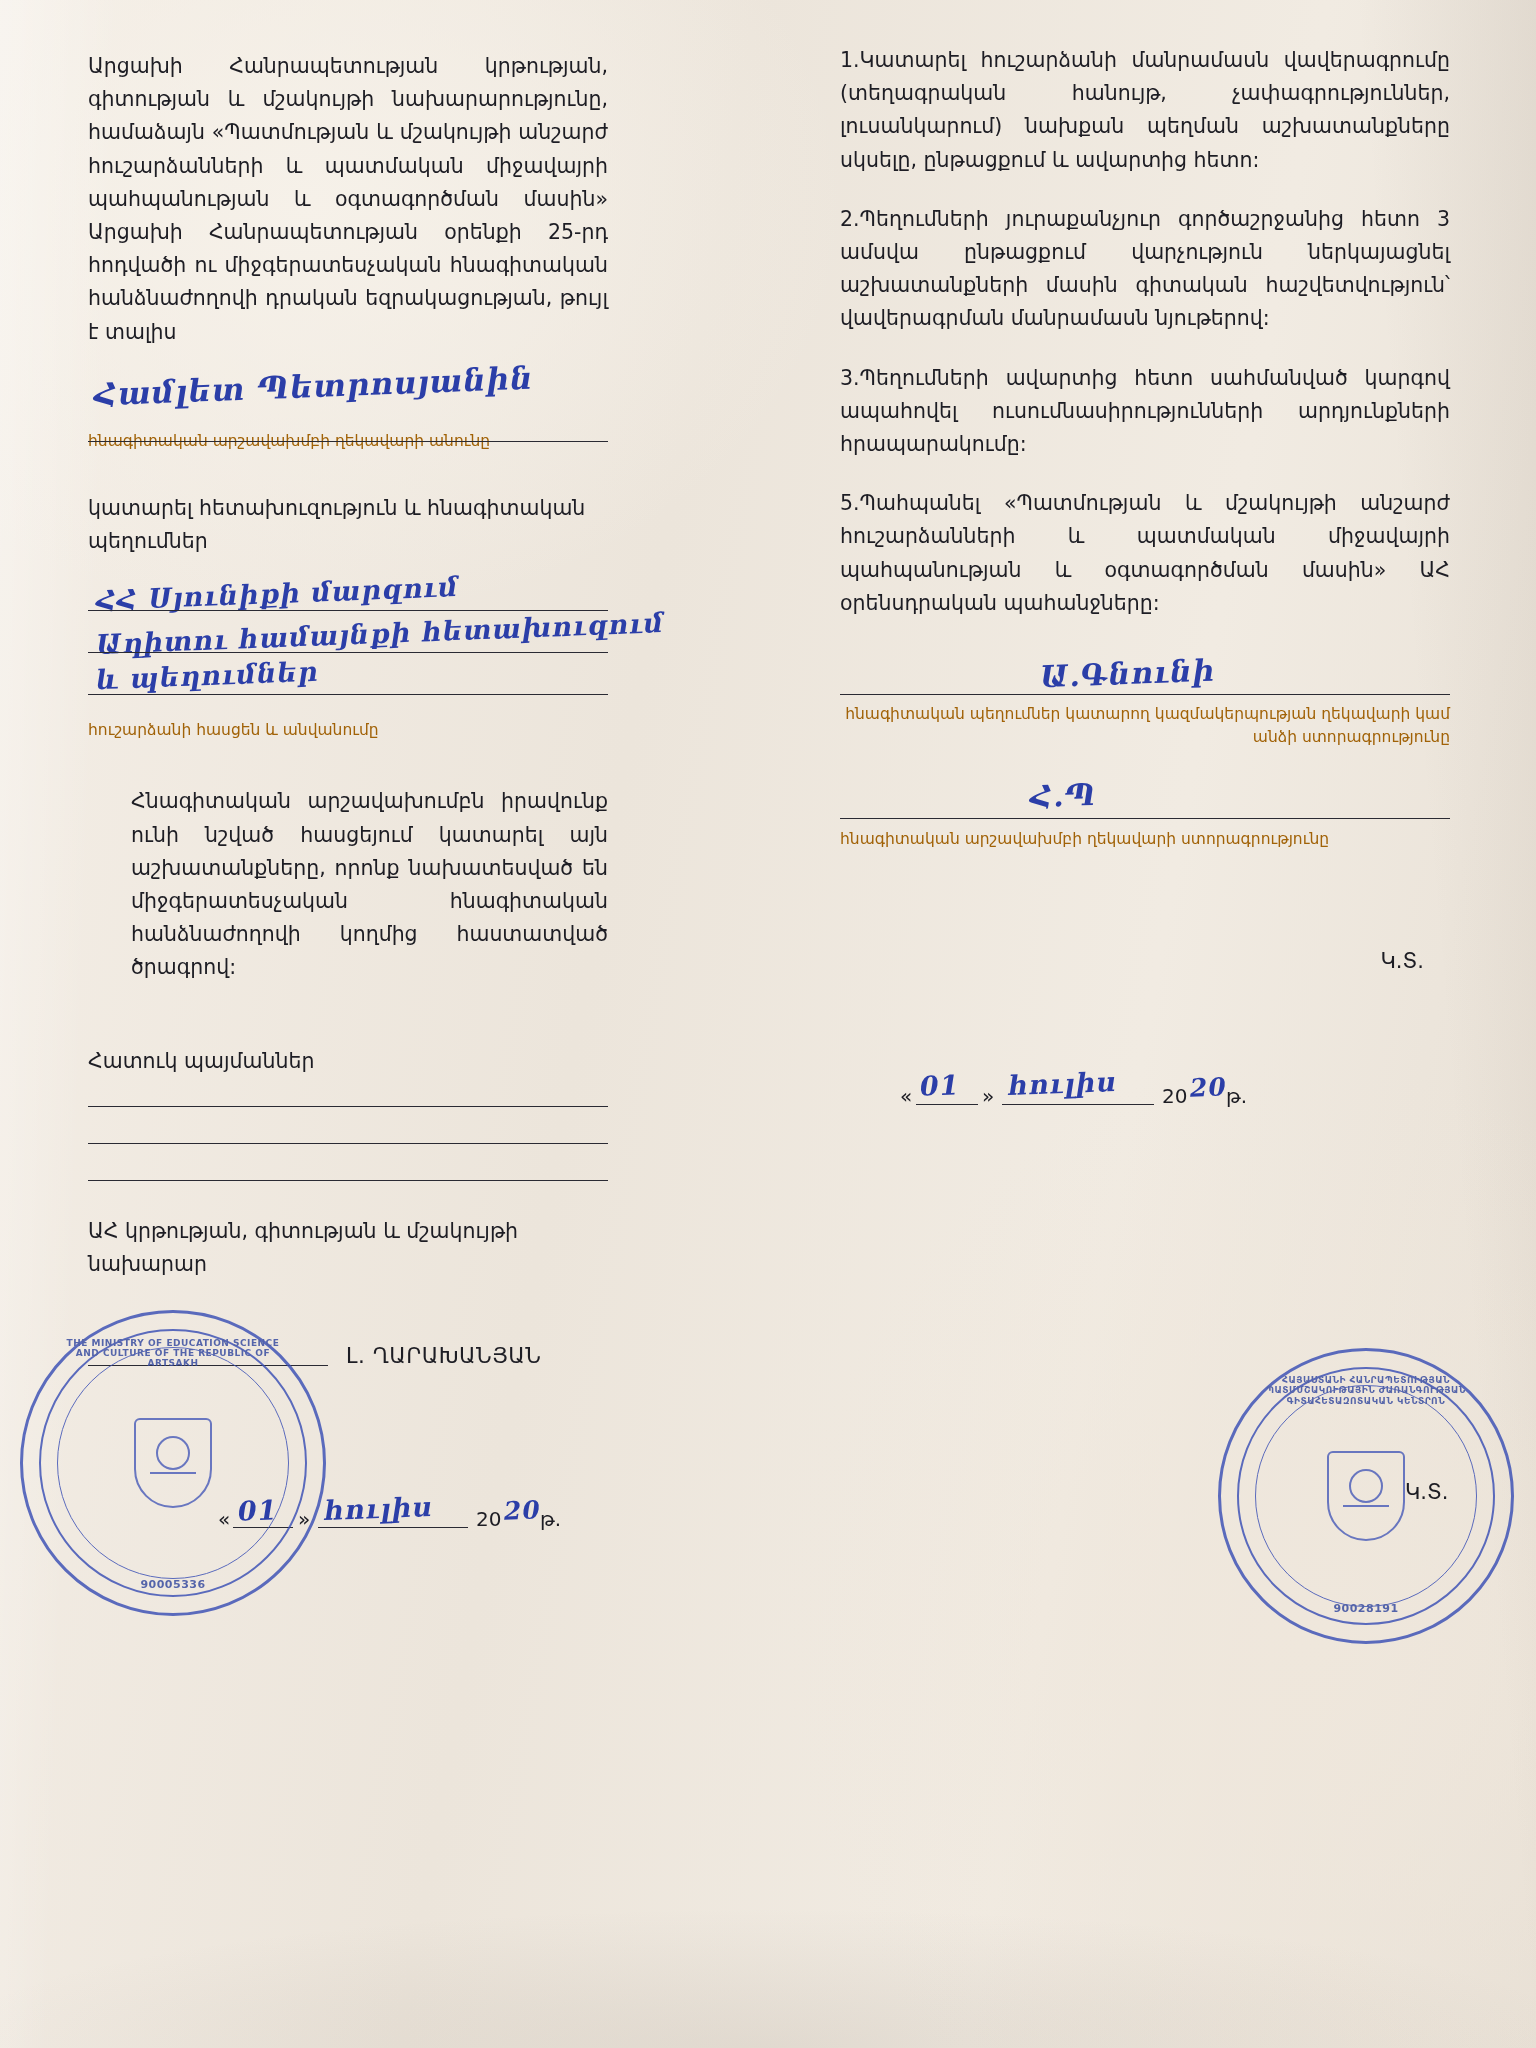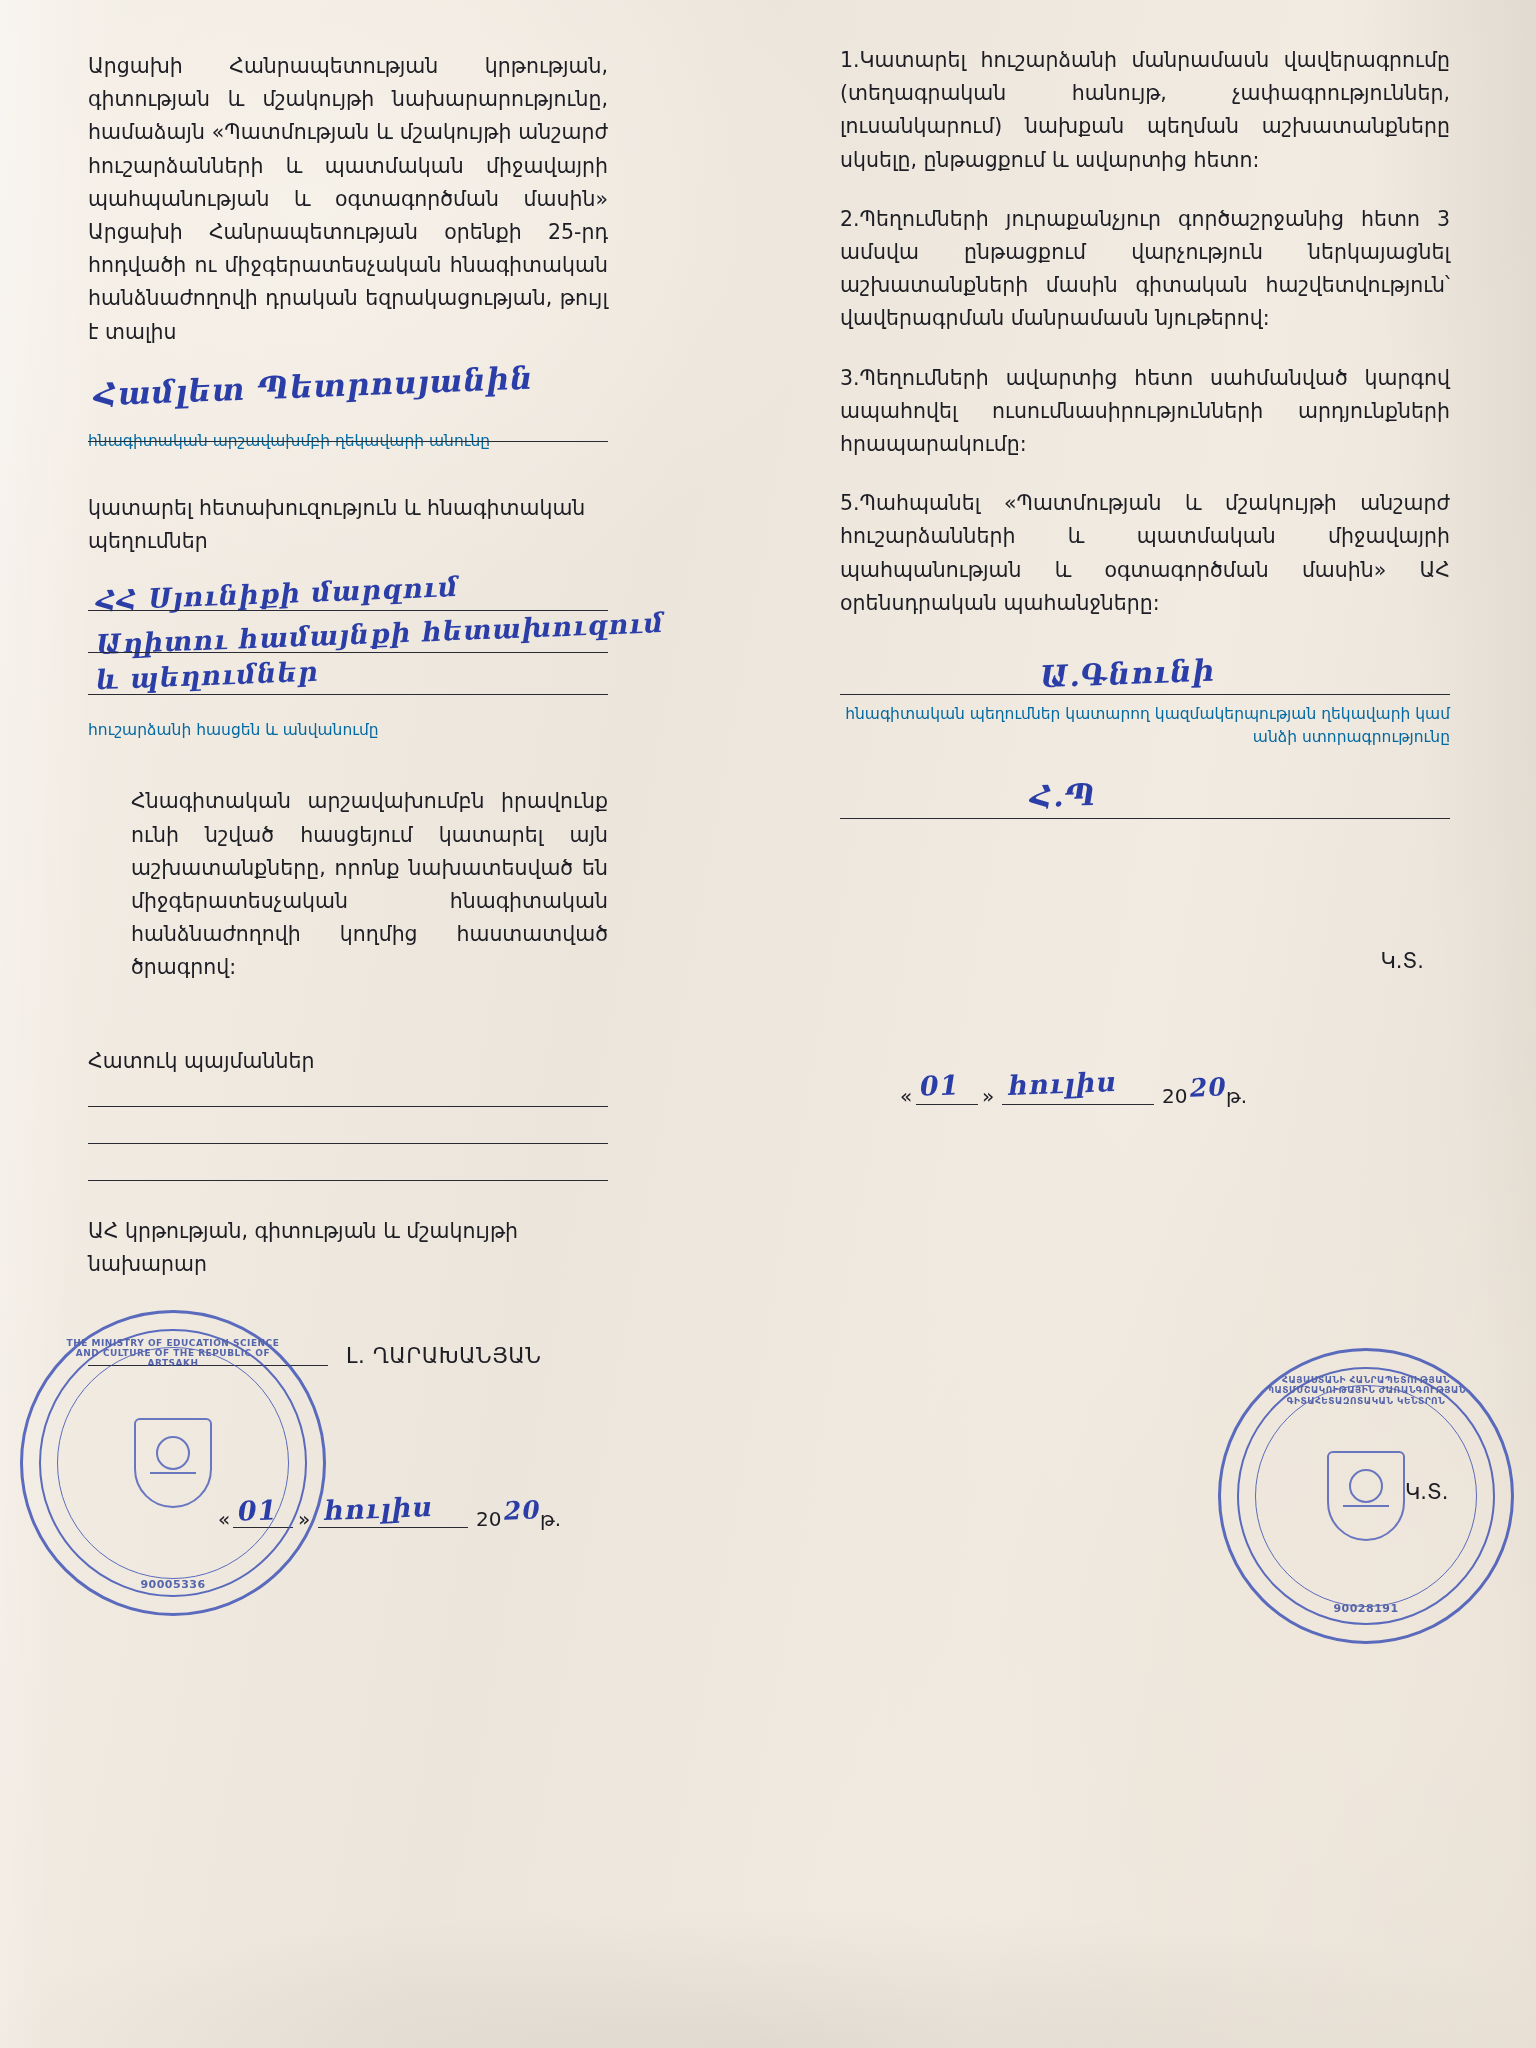--- a/index.html
+++ b/index.html
@@ -35,21 +35,21 @@
   .left{left:88px;width:520px;}
   .right{left:840px;width:610px;}
   p{margin:0 0 0 0;}
   .just{text-align:justify;text-align-last:left;}
   .title{
     text-align:center;font-size:25px;line-height:1.5;
     margin-top:50px;letter-spacing:.2px;
   }
   .para{margin-top:26px;text-align:justify;text-align-last:left;}
   .plain{margin-top:26px;}
-  .caption{font-size:15.5px;color:#0369a1;margin-top:3px;}
+  .caption{font-size:15.5px;color:#a16207;margin-top:3px;}
   .rule{
     border-bottom:1.6px solid #2a2a33;
     height:0;margin-top:30px;
   }
   .rule.w520{width:520px;}
   .sig-block{position:relative;}
   
   .hand{
     font-family:"DejaVu Serif","Liberation Serif",serif;
     font-style:italic;
@@ -170,20 +170,21 @@
 
   <div style="position:relative;height:96px;margin-top:40px;">
     <div class="hand" style="left:200px;top:-10px;font-size:30px;">Ա․Գնունի</div>
     <div style="position:absolute;top:34px;left:0;width:610px;border-bottom:1.6px solid #2a2a33;"></div>
     <div class="caption" style="position:absolute;top:40px;left:0;width:610px;text-align:right;line-height:1.5;">հնագիտական պեղումներ կատարող կազմակերպության ղեկավարի կամ անձի ստորագրությունը</div>
   </div>
 
   <div style="position:relative;height:90px;margin-top:28px;">
     <div class="hand" style="left:190px;top:-12px;font-size:30px;">Հ.Պ</div>
     <div style="position:absolute;top:34px;left:0;width:610px;border-bottom:1.6px solid #2a2a33;"></div>
+    <div class="caption" style="position:absolute;top:40px;left:0;width:610px;text-align:left;">հնագիտական արշավախմբի ղեկավարի ստորագրությունը</div>
   </div>
 
   <div style="margin-top:70px;text-align:right;padding-right:26px;font-size:21px;">Կ.Տ.</div>
 
   <div style="position:relative;height:80px;margin-top:74px;">
     <span class="vs" style="position:absolute;left:60px;top:28px;">«</span>
     <span class="hand" style="left:80px;top:12px;font-size:27px;">01</span>
     <div style="position:absolute;left:76px;top:52px;width:62px;border-bottom:1.6px solid #2a2a33;"></div>
     <span class="vs" style="position:absolute;left:142px;top:28px;">»</span>
     <span class="hand" style="left:168px;top:10px;font-size:27px;">հուլիս</span>

